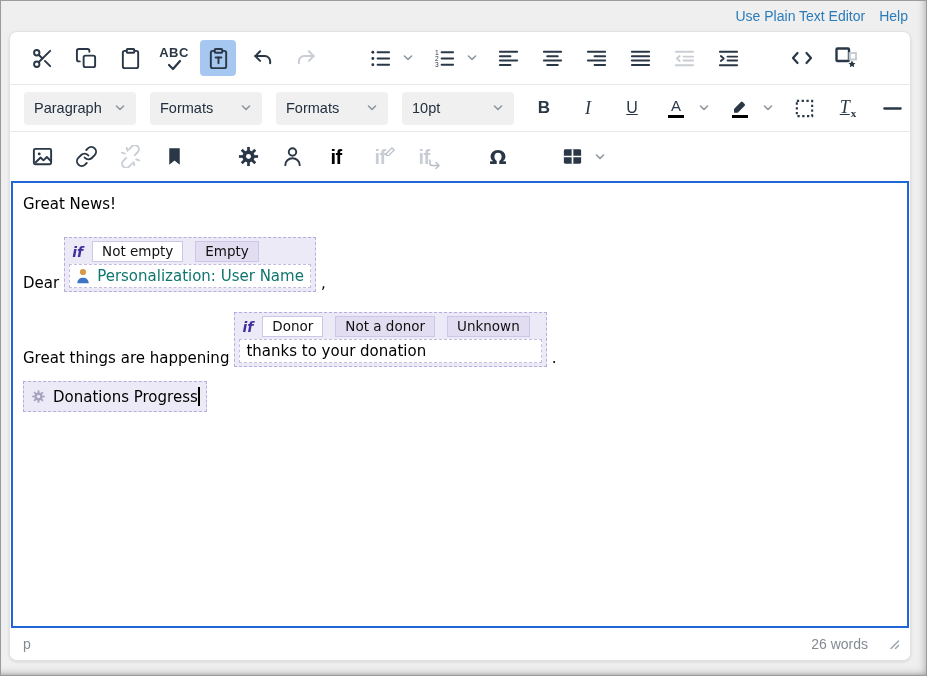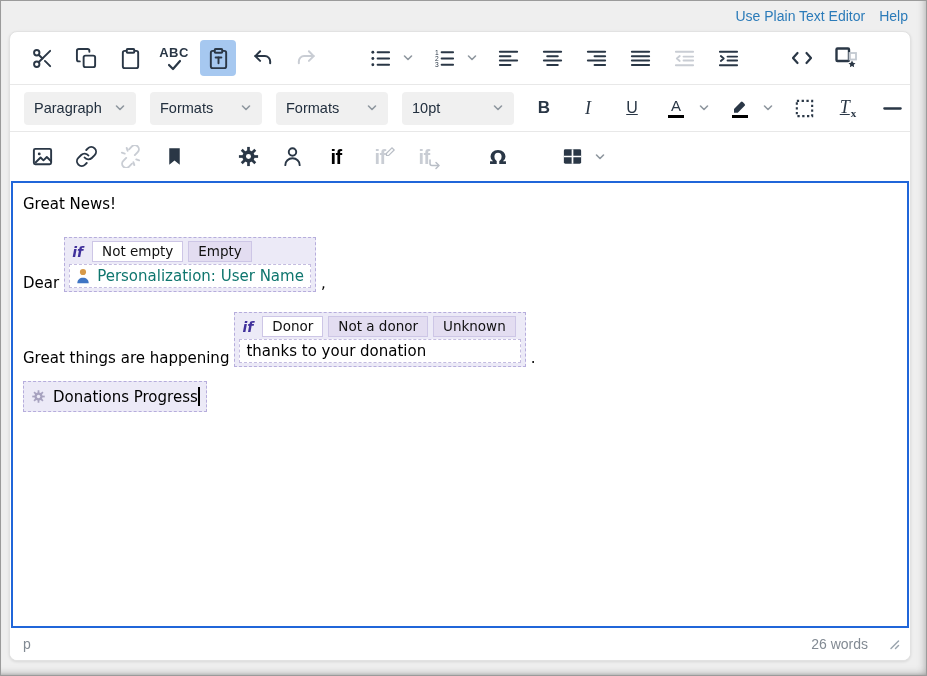--- a/index.html
+++ b/index.html
@@ -71,21 +71,21 @@
   .p-head { margin-top:2px !important; }
   .p-dear { margin-top:24px !important; }
   .p-great { margin-top:20px !important; }
   .p-widget { margin-top:14px !important; }
 
   .cond { display:inline-block; vertical-align:bottom; background:#eceaf7;
           border:1px dashed #b6addc; padding:3px 4px 3px 4px; margin:0 5px; cursor:pointer; }
   .cond-head { display:flex; align-items:center; font-size:13.5px; white-space:nowrap; }
   .cond-if { color:#40309b; font-weight:bold; font-style:italic; font-size:14px; margin:0 9px 0 3px; }
   .cond-tab { padding:1px 9px 2px; border:1px solid #cdc6e6; background:#e3ddf1; color:#111;
-              margin-right:5px; cursor:pointer; }
+              margin-right:12px; cursor:pointer; }
   .cond-tab.sel { background:#fff; }
   .cond-body { background:#fff; border:1px dashed #c4bce0; margin-top:2px; padding:2px 6px;
                font-size:15px; display:flex; align-items:center; gap:7px; white-space:nowrap; }
   .cond-body.navy { color:#0f766e; }
 
   .merge { display:inline-block; background:#eceaf7; border:1px dashed #b6addc;
            padding:5px 6px 5px 7px; color:#000000; cursor:pointer; white-space:nowrap; }
   .merge .lbl { margin-left:7px; }
   .caret { display:inline-block; width:2px; height:19px; background:#000; vertical-align:text-bottom; margin-left:0; }
 

